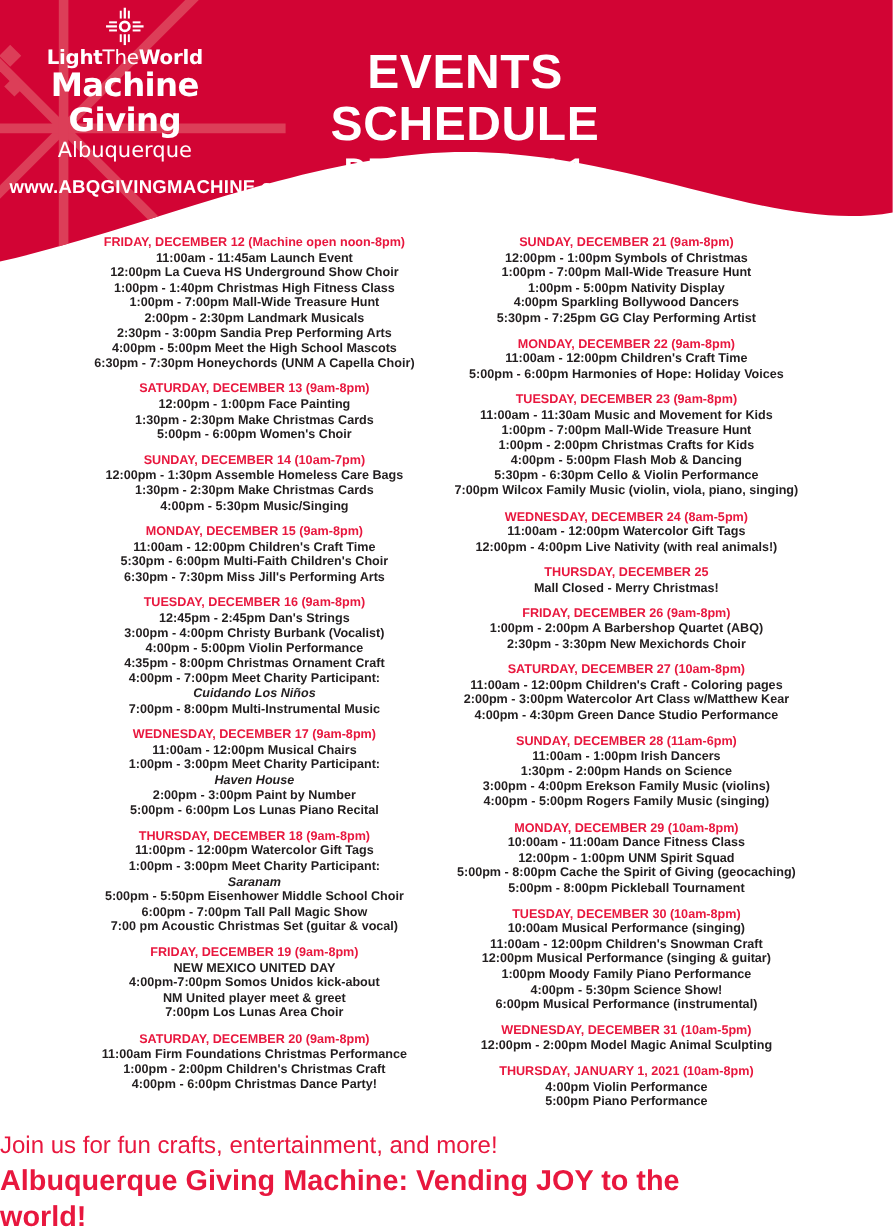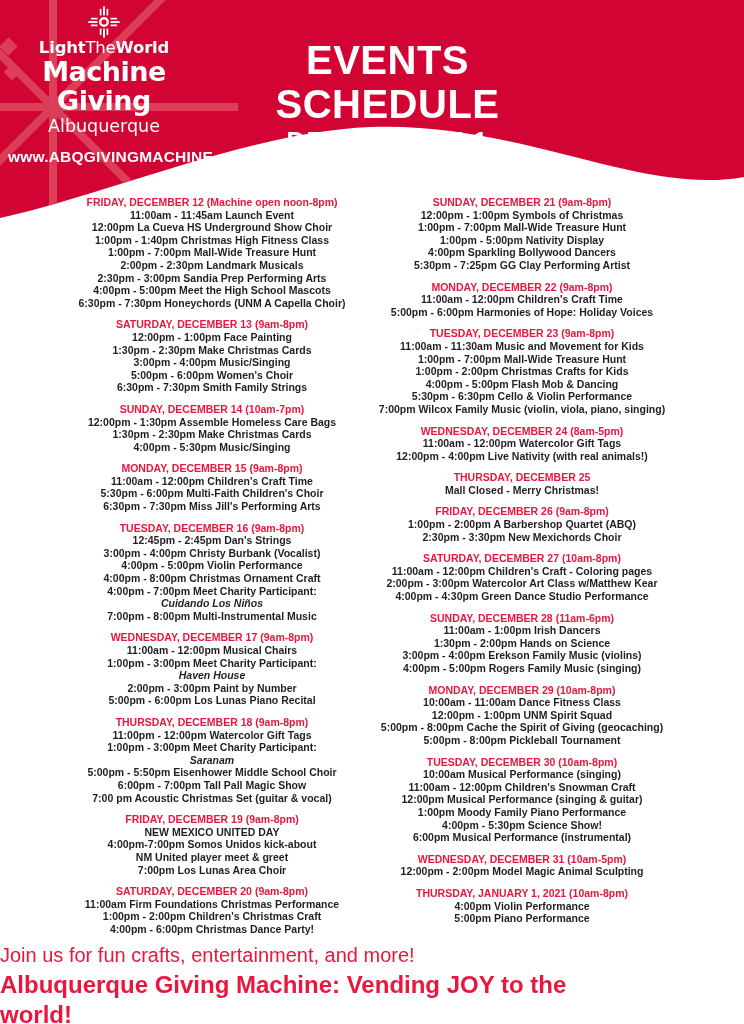--- a/index.html
+++ b/index.html
@@ -113,42 +113,40 @@
         <p>1:00pm - 7:00pm Mall-Wide Treasure Hunt</p>
         <p>2:00pm - 2:30pm Landmark Musicals</p>
         <p>2:30pm - 3:00pm Sandia Prep Performing Arts</p>
         <p>4:00pm - 5:00pm Meet the High School Mascots</p>
         <p>6:30pm - 7:30pm Honeychords (UNM A Capella Choir)</p>
       </section>
       <section>
         <h3>SATURDAY, DECEMBER 13 (9am-8pm)</h3>
         <p>12:00pm - 1:00pm Face Painting</p>
         <p>1:30pm - 2:30pm Make Christmas Cards</p>
-        <p>3:00pm - 4:00pm Music/Singing</p>
         <p>5:00pm - 6:00pm Women's Choir</p>
-        <p>6:30pm - 7:30pm Smith Family Strings</p>
       </section>
       <section>
         <h3>SUNDAY, DECEMBER 14 (10am-7pm)</h3>
         <p>12:00pm - 1:30pm Assemble Homeless Care Bags</p>
         <p>1:30pm - 2:30pm Make Christmas Cards</p>
         <p>4:00pm - 5:30pm Music/Singing</p>
       </section>
       <section>
         <h3>MONDAY, DECEMBER 15 (9am-8pm)</h3>
         <p>11:00am - 12:00pm Children's Craft Time</p>
         <p>5:30pm - 6:00pm Multi-Faith Children's Choir</p>
         <p>6:30pm - 7:30pm Miss Jill's Performing Arts</p>
       </section>
       <section>
         <h3>TUESDAY, DECEMBER 16 (9am-8pm)</h3>
         <p>12:45pm - 2:45pm Dan's Strings</p>
         <p>3:00pm - 4:00pm Christy Burbank (Vocalist)</p>
         <p>4:00pm - 5:00pm Violin Performance</p>
-        <p>4:00pm - 8:00pm Christmas Ornament Craft</p>
+        <p>4:35pm - 8:00pm Christmas Ornament Craft</p>
         <p>4:00pm - 7:00pm Meet Charity Participant:</p>
         <p class="it">Cuidando Los Niños</p>
         <p>7:00pm - 8:00pm Multi-Instrumental Music</p>
       </section>
       <section>
         <h3>WEDNESDAY, DECEMBER 17 (9am-8pm)</h3>
         <p>11:00am - 12:00pm Musical Chairs</p>
         <p>1:00pm - 3:00pm Meet Charity Participant:</p>
         <p class="it">Haven House</p>
         <p>2:00pm - 3:00pm Paint by Number</p>

